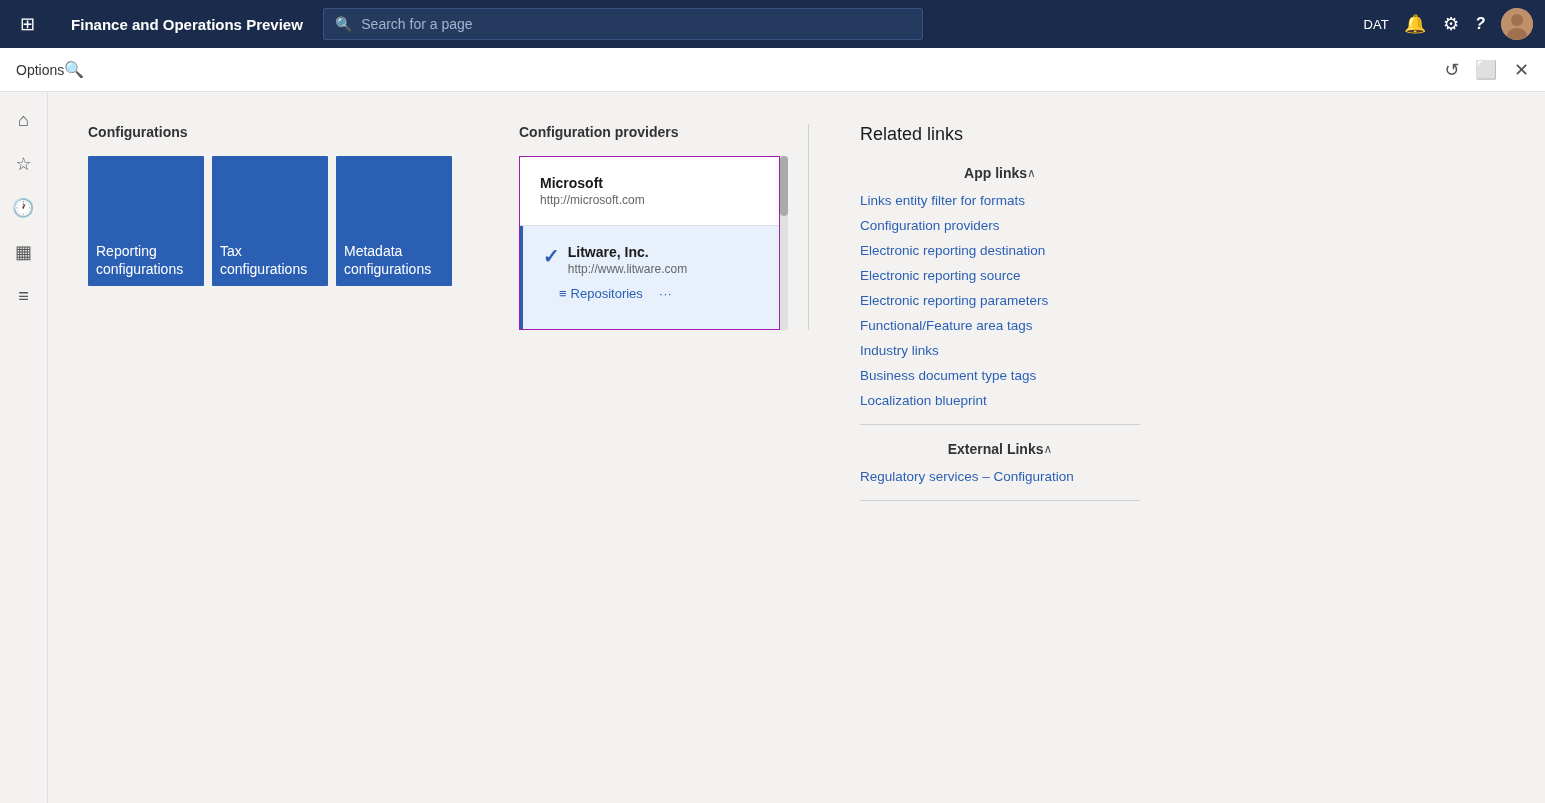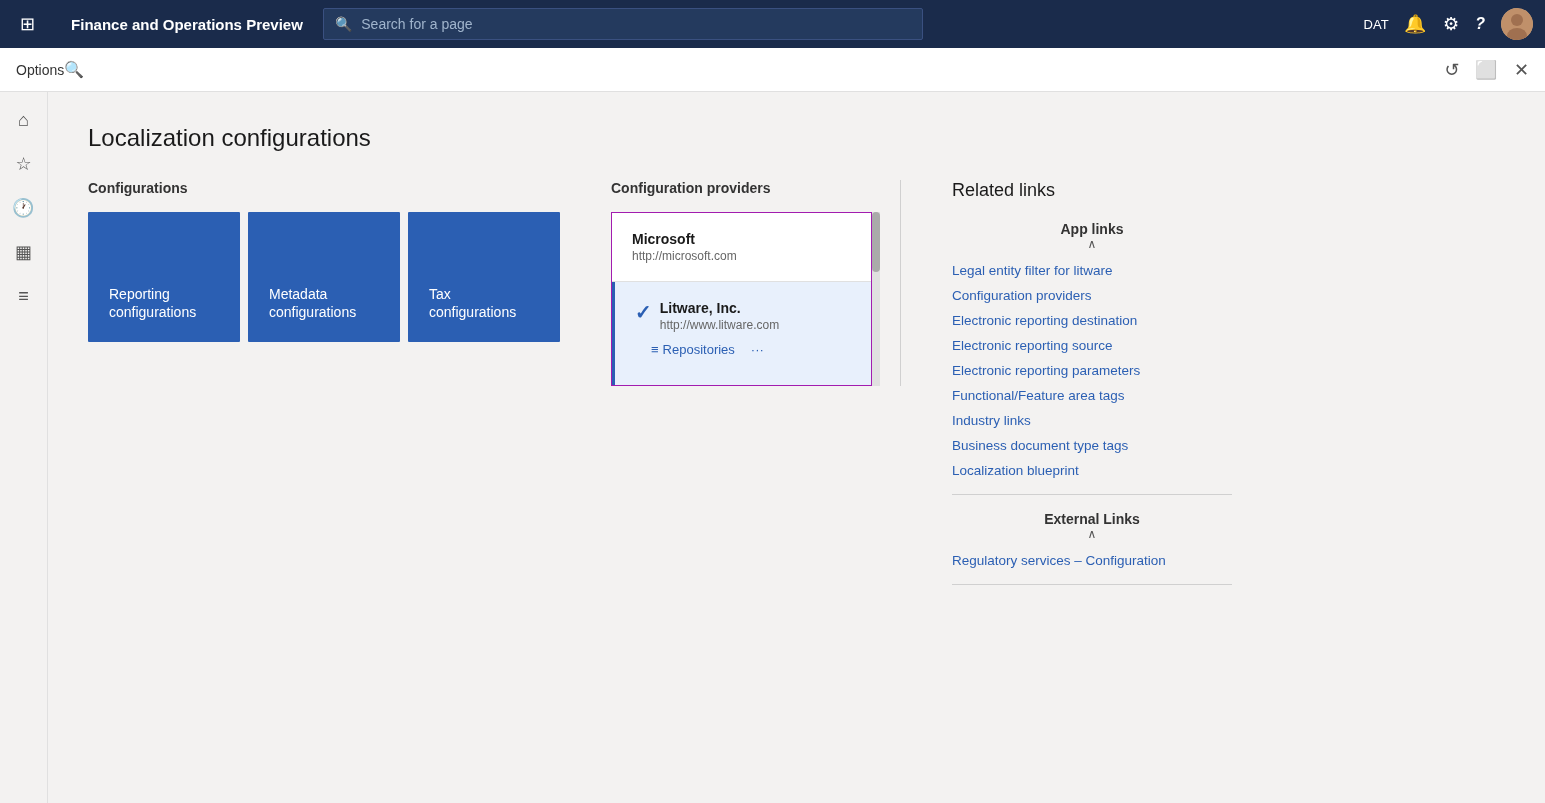--- a/index.html
+++ b/index.html
@@ -163,27 +163,27 @@
       font-weight: 600;
       color: #333;
       margin-bottom: 16px;
     }
     .config-tiles {
       display: flex;
       flex-wrap: wrap;
       gap: 8px;
     }
     .config-tile {
-      width: 152px;
+      width: 116px;
       height: 130px;
       background: #2b5fb3;
       color: white;
       display: flex;
       align-items: flex-end;
-      padding: 21px;
+      padding: 8px;
       cursor: pointer;
       font-size: 14px;
       font-weight: 400;
       line-height: 1.3;
       border-radius: 1px;
     }
 
     
     .providers-section {
       width: 290px;
@@ -245,21 +245,20 @@
       font-size: 18px;
       font-weight: 300;
       color: #1a1a1a;
       margin-bottom: 20px;
     }
     .link-group-header {
       display: flex;
       justify-content: center;
       align-items: center;
       margin-bottom: 12px;
-      flex-direction: column;
     }
     .link-group-title {
       font-size: 14px;
       font-weight: 600;
       color: #333;
     }
     .link-group-toggle {
       color: #555;
       cursor: pointer;
       font-size: 12px;
@@ -321,35 +320,34 @@
 
   <div class="sidebar">
     <div class="sidebar-icon">⌂</div>
     <div class="sidebar-icon">☆</div>
     <div class="sidebar-icon">🕐</div>
     <div class="sidebar-icon">▦</div>
     <div class="sidebar-icon">≡</div>
   </div>
 
   <div class="content">
-    <div class="page-title">Localization configurations</div>
 
     <div class="sections-row">
 
       <div class="configurations-section">
         <div class="section-heading">Configurations</div>
         <div class="config-tiles">
           <div class="config-tile">
             <span>Reporting configurations</span>
           </div>
           <div class="config-tile">
-            <span>Metadata configurations</span>
+            <span>Tax configurations</span>
           </div>
           <div class="config-tile">
-            <span>Tax configurations</span>
+            <span>Metadata configurations</span>
           </div>
         </div>
       </div>
 
       <div class="providers-section">
         <div class="section-heading">Configuration providers</div>
         <div style="position:relative; display:flex;">
           <div class="providers-list" style="flex:1;">
 
             <div class="provider-item">
@@ -381,21 +379,21 @@
         </div>
       </div>
 
       <div class="related-links-section">
         <div class="related-title">Related links</div>
 
         <div class="link-group-header">
           <span class="link-group-title">App links</span>
           <span class="link-group-toggle">∧</span>
         </div>
-        <a class="related-link">Legal entity filter for litware</a>
+        <a class="related-link">Links entity filter for formats</a>
         <a class="related-link">Configuration providers</a>
         <a class="related-link">Electronic reporting destination</a>
         <a class="related-link">Electronic reporting source</a>
         <a class="related-link">Electronic reporting parameters</a>
         <a class="related-link">Functional/Feature area tags</a>
         <a class="related-link">Industry links</a>
         <a class="related-link">Business document type tags</a>
         <a class="related-link">Localization blueprint</a>
 
         <hr class="divider">

